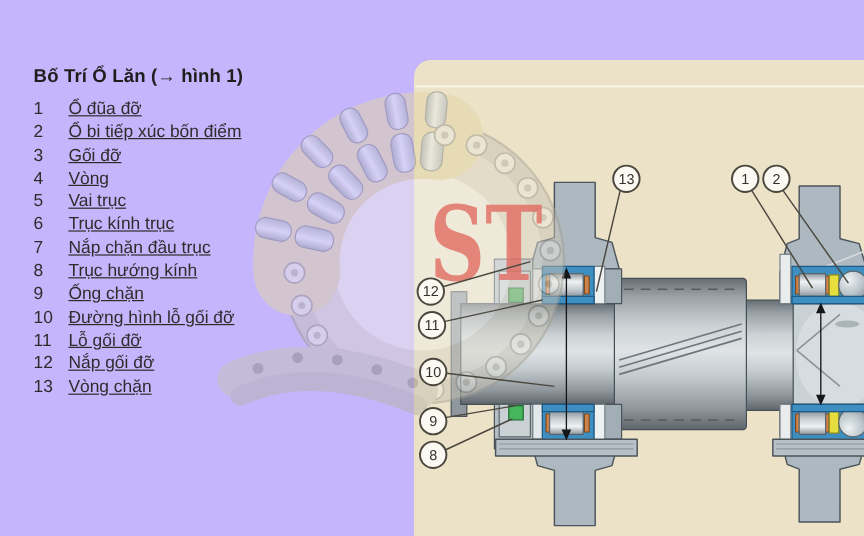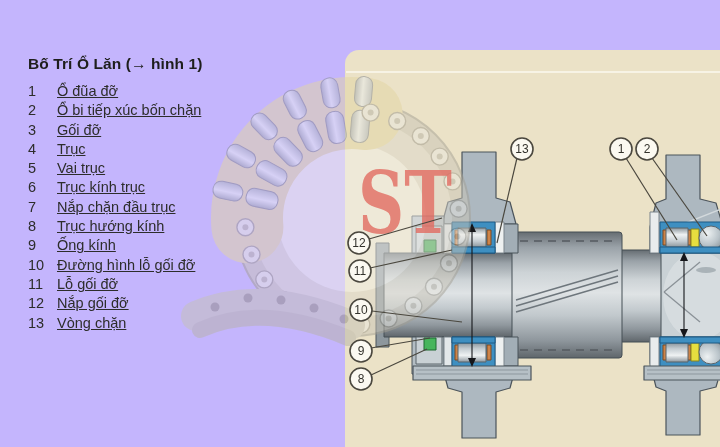--- a/index.html
+++ b/index.html
@@ -35,49 +35,49 @@
 <div class="stage">
 
   <div class="legend">
     <h1>Bố Trí Ổ Lăn (→ hình 1)</h1>
     <div class="row">
         <span class="num">1</span>
         <span class="lbl">Ổ đũa đỡ</span>
       </div>
     <div class="row">
         <span class="num">2</span>
-        <span class="lbl">Ổ bi tiếp xúc bốn chặn</span>
+        <span class="lbl">Ổ bi tiếp xúc bốn điểm</span>
       </div>
     <div class="row">
         <span class="num">3</span>
         <span class="lbl">Gối đỡ</span>
       </div>
     <div class="row">
         <span class="num">4</span>
-        <span class="lbl">Trục</span>
+        <span class="lbl">Vòng</span>
       </div>
     <div class="row">
         <span class="num">5</span>
         <span class="lbl">Vai trục</span>
       </div>
     <div class="row">
         <span class="num">6</span>
         <span class="lbl">Trục kính trục</span>
       </div>
     <div class="row">
         <span class="num">7</span>
         <span class="lbl">Nắp chặn đầu trục</span>
       </div>
     <div class="row">
         <span class="num">8</span>
         <span class="lbl">Trục hướng kính</span>
       </div>
     <div class="row">
         <span class="num">9</span>
-        <span class="lbl">Ống kính</span>
+        <span class="lbl">Ống chặn</span>
       </div>
     <div class="row">
         <span class="num">10</span>
         <span class="lbl">Đường hình lỗ gối đỡ</span>
       </div>
     <div class="row">
         <span class="num">11</span>
         <span class="lbl">Lỗ gối đỡ</span>
       </div>
     <div class="row">

